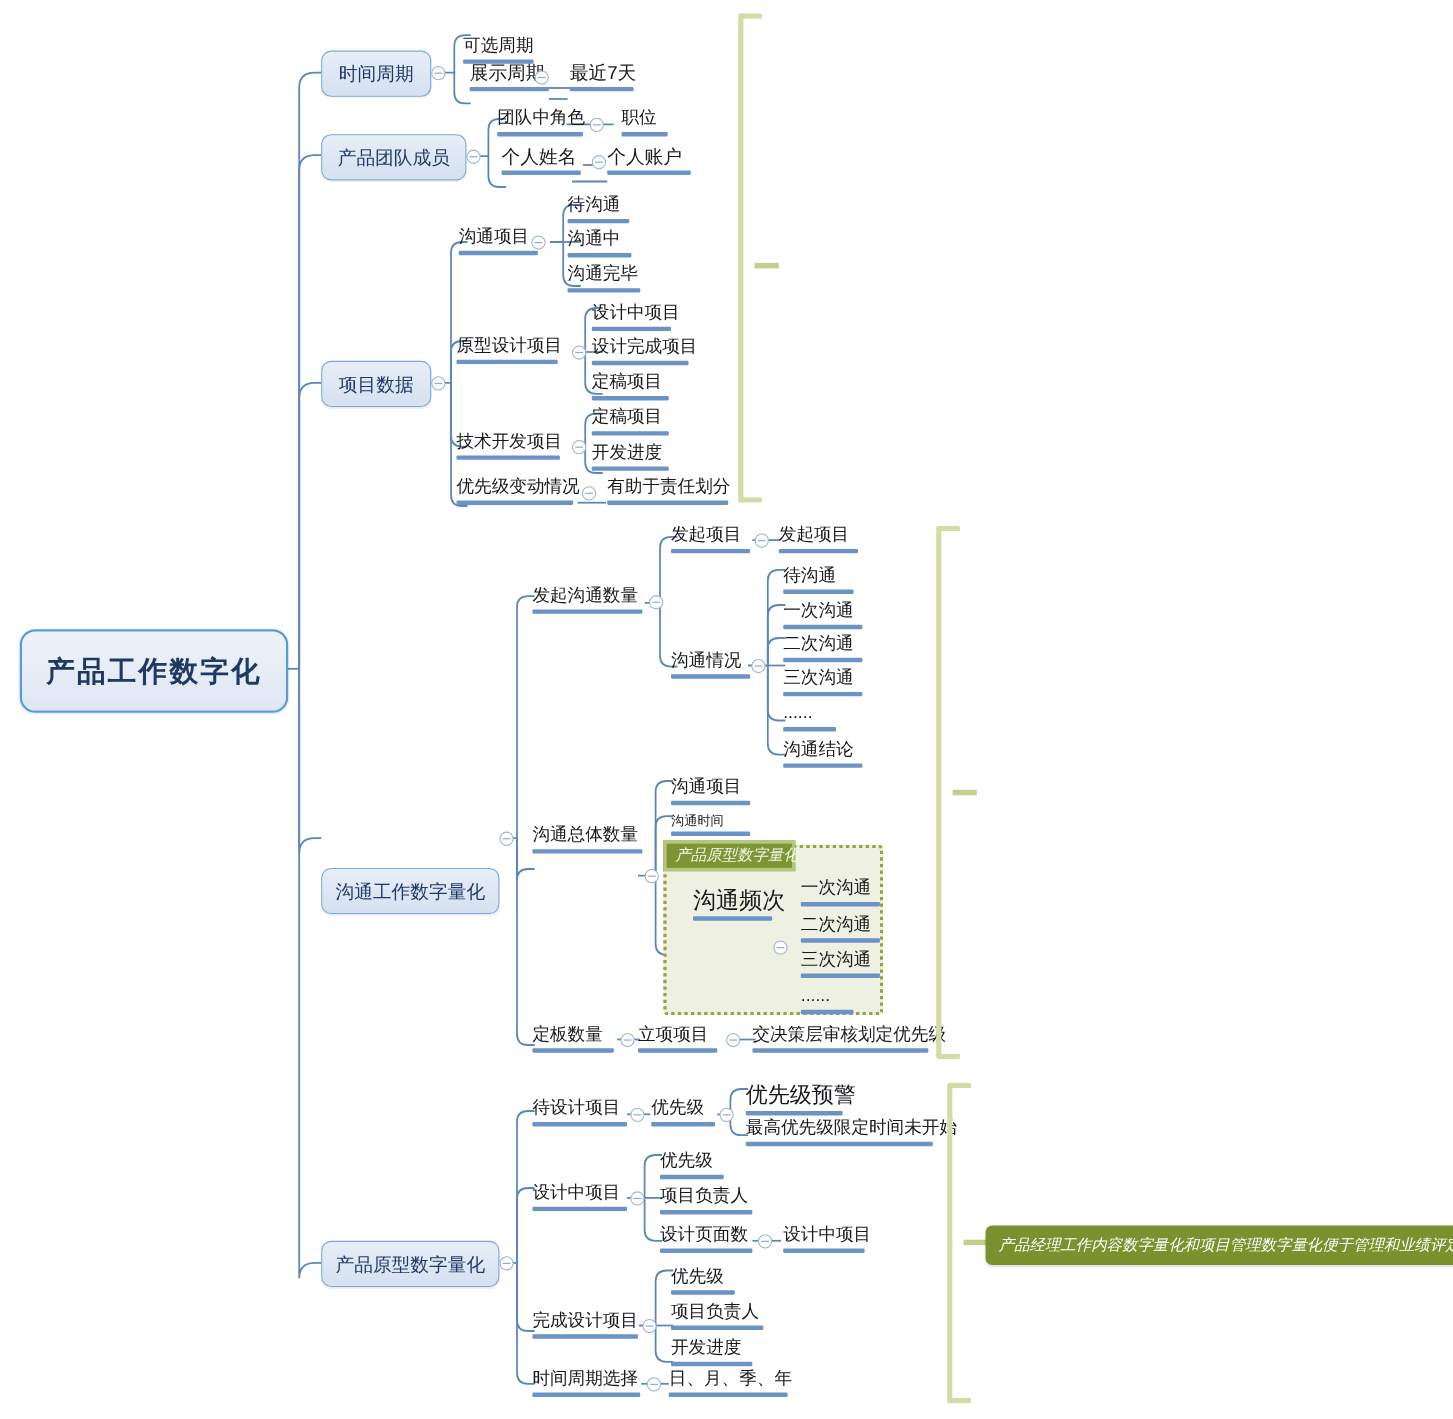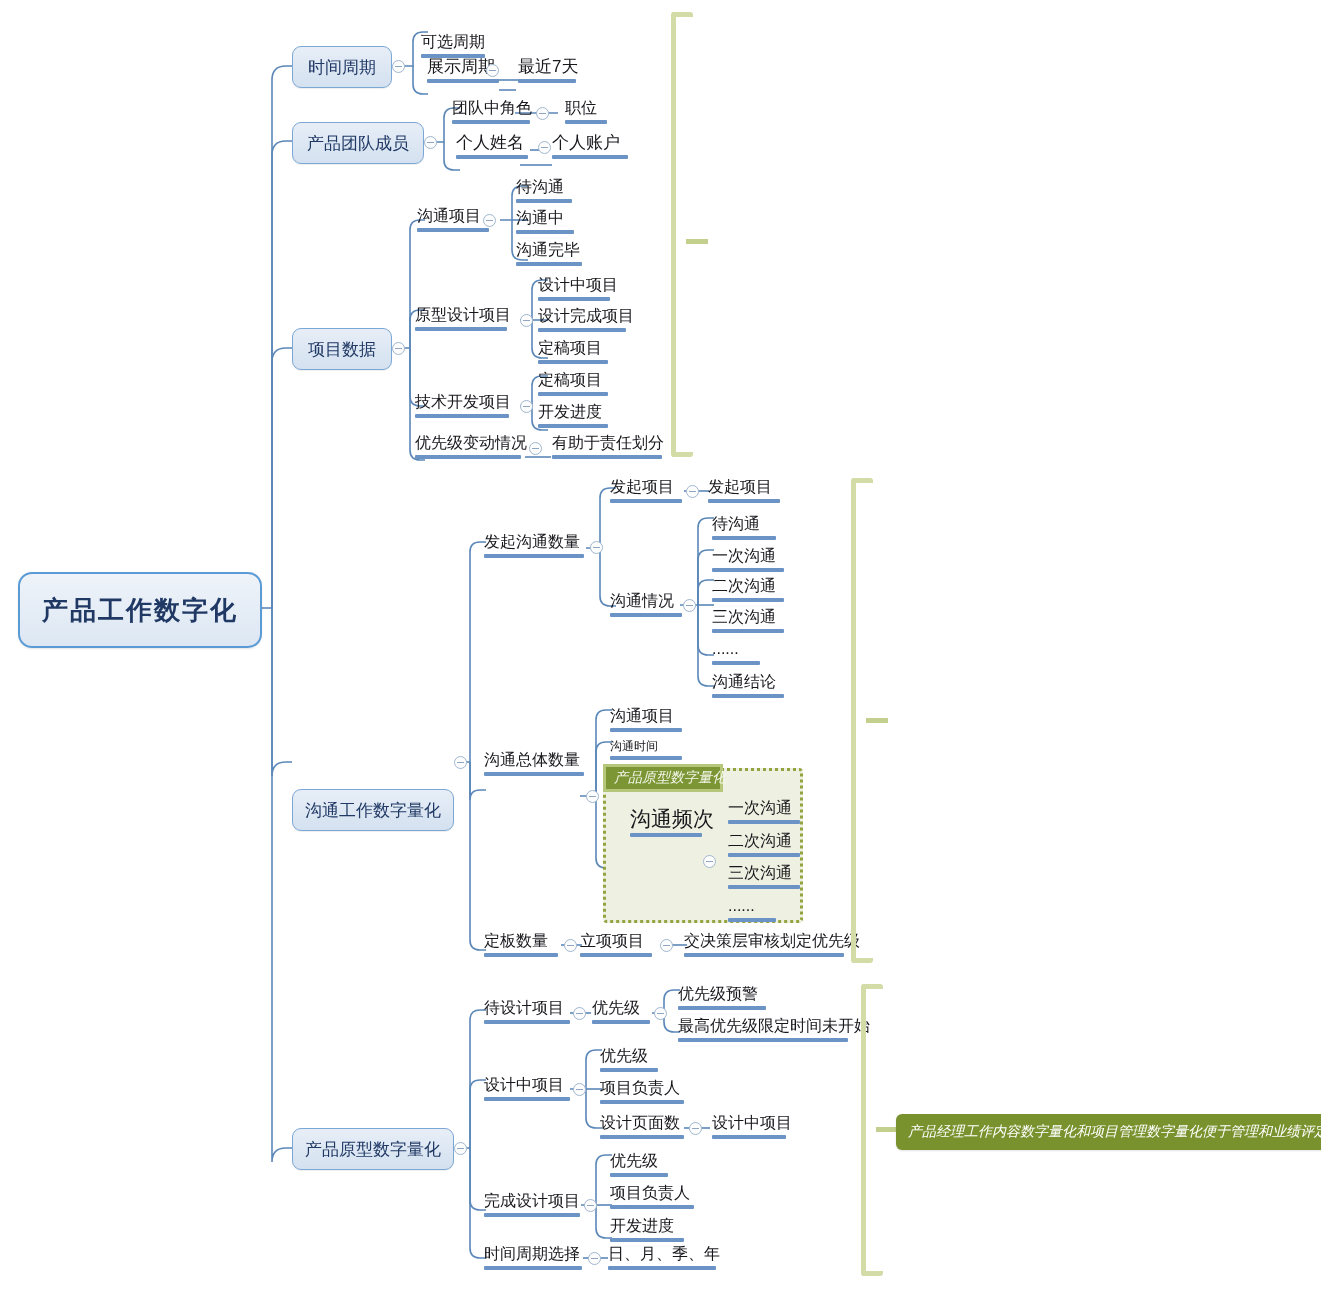--- a/index.html
+++ b/index.html
@@ -412,21 +412,21 @@
   </div>
 
   <div class="topic" style="left:484px;top:1000px;font-size:16px;">
     <span>待设计项目</span><span class="u" style="width:86px;"></span>
   </div>
   <div class="collapse" style="left:573px;top:1007px;"></div>
   <div class="topic" style="left:592px;top:1000px;font-size:16px;">
     <span>优先级</span><span class="u" style="width:58px;"></span>
   </div>
   <div class="collapse" style="left:654px;top:1007px;"></div>
-  <div class="topic" style="left:678px;top:986px;font-size:16px;">
+  <div class="topic" style="left:678px;top:986px;font-size:20px;">
     <span>优先级预警</span><span class="u" style="width:88px;"></span>
   </div>
   <div class="topic" style="left:678px;top:1018px;font-size:16px;">
     <span>最高优先级限定时间未开始</span><span class="u" style="width:170px;"></span>
   </div>
 
   <div class="topic" style="left:484px;top:1077px;font-size:16px;">
     <span>设计中项目</span><span class="u" style="width:86px;"></span>
   </div>
   <div class="collapse" style="left:573px;top:1083px;"></div>

